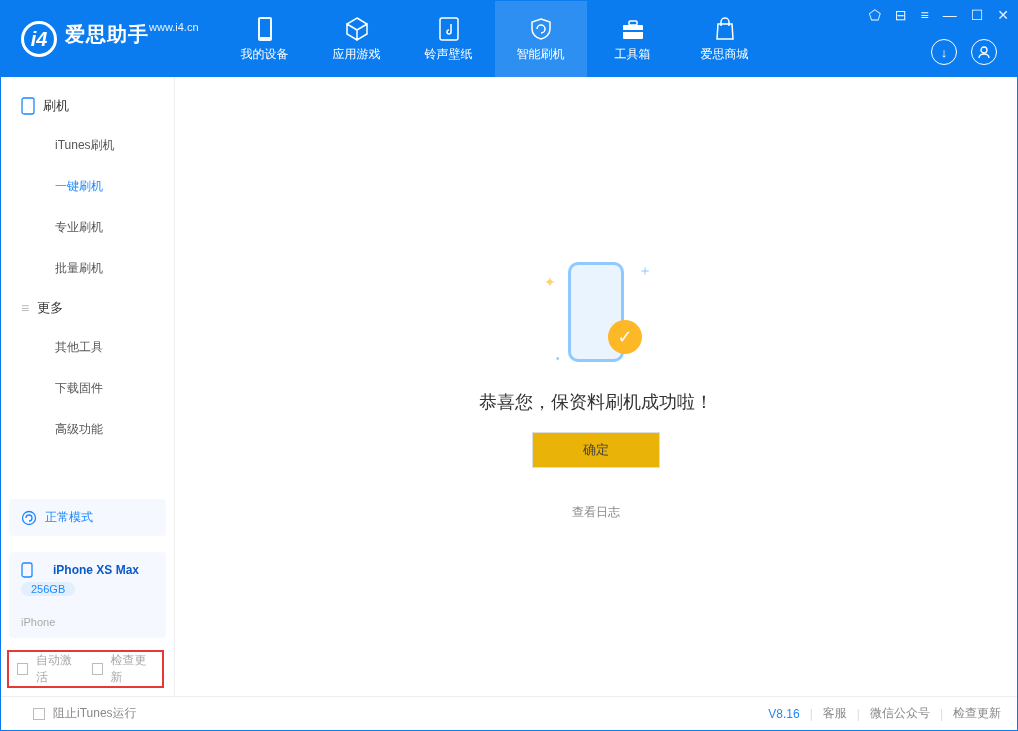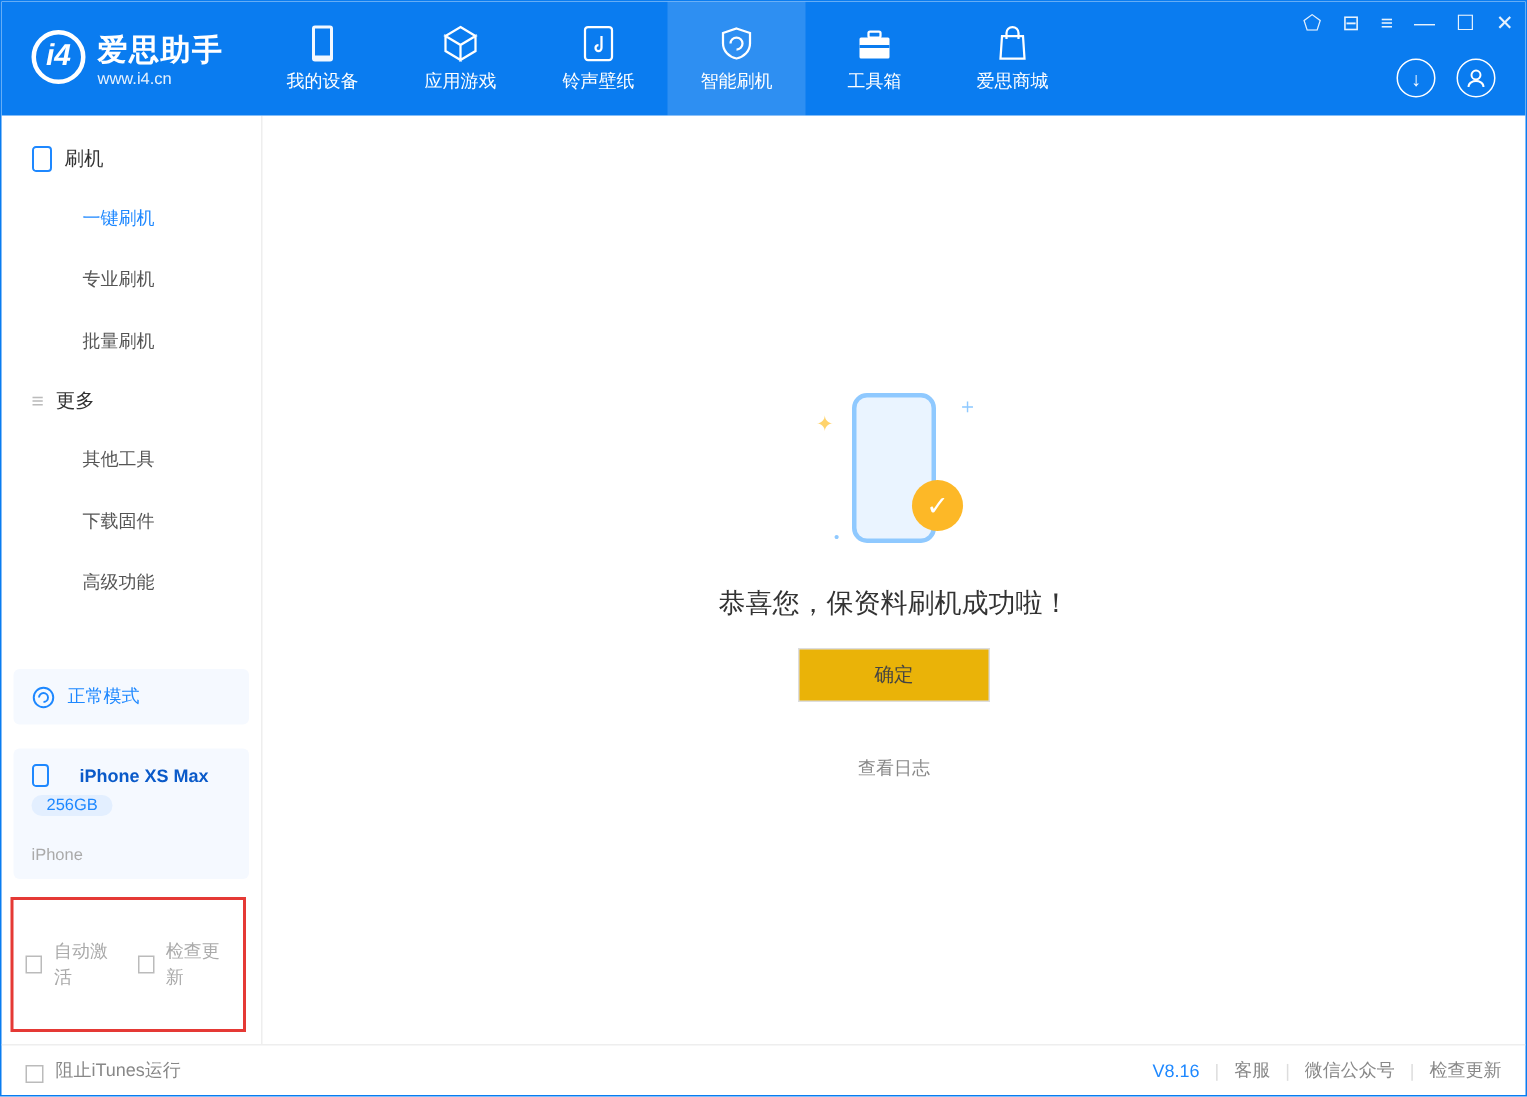--- a/index.html
+++ b/index.html
@@ -2,21 +2,21 @@
 <html><head>
 <meta charset="utf-8">
 <style>
 * { margin: 0; padding: 0; box-sizing: border-box; font-family: "Microsoft YaHei", Arial, sans-serif; }
 body { background: #fff; width: 1018px; height: 731px; border: 1px solid #0a7cf0; display: flex; flex-direction: column; }
 
 
 .header { height: 76px; background: linear-gradient(to bottom, #0a7cf0, #0a7cf0); display: flex; align-items: center; color: #fff; position: relative; }
 .logo-area { display: flex; padding: 0 20px; }
 .logo-circle { width: 36px; height: 36px; border: 3px solid #fff; border-radius: 50%; display: flex; align-items: center; justify-content: center; font-weight: bold; font-size: 20px; margin-right: 8px; font-style: italic; }
-.logo-text { display: flex; flex-direction: column; }
+.logo-text { display: flex; flex-direction: row; }
 .logo-text .title { font-size: 20px; font-weight: bold; letter-spacing: 1px; }
 .logo-text .sub { font-size: 11px; opacity: 0.9; }
 .nav-tabs { display: flex; height: 100%; }
 .nav-tab { width: 92px; display: flex; flex-direction: column; align-items: center; justify-content: center; cursor: pointer; gap: 4px; }
 .nav-tab.active { background: rgba(255,255,255,0.15); }
 .nav-tab .icon { width: 26px; height: 26px; display: flex; align-items: center; justify-content: center; }
 .nav-tab .label { font-size: 12px; }
 .sys-controls { position: absolute; right: 8px; top: 6px; display: flex; gap: 14px; font-size: 14px; }
 .sys-btn { cursor: pointer; opacity: 0.9; }
 .header-right-icons { position: absolute; right: 20px; bottom: 12px; display: flex; gap: 14px; }
@@ -27,39 +27,39 @@
 .sidebar { width: 174px; border-right: 1px solid #eee; display: flex; flex-direction: column; }
 .side-scroll { flex: 1; overflow: auto; padding-top: 10px; }
 .side-group-title { display: flex; align-items: center; gap: 8px; padding: 10px 20px 10px 20px; font-size: 13px; color: #333; }
 .side-item { padding: 12px 20px 12px 54px; font-size: 12px; color: #555; cursor: pointer; }
 .side-item.active { color: #1e88ff; }
 .device-block { background: #f5f9ff; margin: 8px; border-radius: 4px; padding: 10px 12px; font-size: 12px; color: #333; }
 .device-block.mode { display: flex; align-items: center; gap: 8px; color: #1e88ff; }
 .device-block.phone .name { font-weight: bold; color: #0a5ac9; margin-bottom: 4px; display: flex; align-items: center; gap: 20px; }
 .capacity-pill { display: inline-block; background: #e3efff; color: #1e88ff; border-radius: 10px; padding: 1px 10px; font-size: 11px; margin-bottom: 20px; }
 .device-block.phone .type { color: #aaa; font-size: 11px; }
-.opt-row { border: 2px solid #e53935; margin: 4px 10px 8px 6px; padding: 26px 8px; display: flex; gap: 6px; align-items: center; font-size: 12px; color: #aaa; }
+.opt-row { border: 2px solid #e53935; margin: 4px 10px 8px 6px; padding: 0 8px; display: flex; gap: 6px; align-items: center; font-size: 12px; color: #aaa; }
 .chk { width: 12px; height: 12px; border: 1px solid #bbb; display: inline-block; margin-right: 2px; }
 
 
 .content { flex: 1; display: flex; flex-direction: column; align-items: center; justify-content: center; gap: 18px; }
 .phone-illus { width: 120px; height: 120px; position: relative; display: flex; align-items: center; justify-content: center; }
 .phone-shape { width: 56px; height: 100px; border: 3px solid #8fc9ff; border-radius: 10px; background: #eaf4ff; position: relative; }
 .check-badge { position: absolute; right: 14px; bottom: 18px; width: 34px; height: 34px; background: #fdb827; border-radius: 50%; display: flex; align-items: center; justify-content: center; color: #fff; font-size: 18px; }
 .sparkle { position: absolute; color: #ffd36b; font-size: 14px; }
 .sp1 { left: 8px; top: 22px; }
 .sp2 { right: 4px; top: 10px; color: #8fc9ff; }
 .sp3 { left: 20px; bottom: 8px; font-size: 10px; color: #8fc9ff;}
 .success-text { font-size: 18px; color: #333; }
 .ok-btn { border: 1px solid #ddd; padding: 8px 50px; font-size: 13px; color: #444; background: #eab308; cursor: pointer; }
 .log-link { color: #888; font-size: 12px; cursor: pointer; margin-top: 18px; }
 
 
 .footer { height: 34px; border-top: 1px solid #eee; display: flex; align-items: center; padding: 0 16px; font-size: 12px; color: #888; }
-.footer .left { display: flex; align-items: flex-end; gap: 6px; }
+.footer .left { display: flex; align-items: center; gap: 6px; margin-left: 16px; }
 .footer .right { margin-left: auto; display: flex; align-items: center; gap: 10px; }
 .footer .sep { color: #ddd; }
 .footer .ver { color: #1e88ff; }
 .footer .lnk { color: #888; cursor: pointer; }
 
 svg { display: block; }
 </style>
 </head>
 <body>
 
@@ -148,20 +148,21 @@
 
 <div class="body">
   <div class="sidebar">
     <div class="side-scroll">
       <div class="side-group-title">
         <svg width="14" height="18">
             <rect x="1" y="1" width="12" height="16" rx="2" fill="none" stroke="#1e88ff" stroke-width="1.3"></rect>
           </svg>
         <span>刷机</span>
       </div>
+      <div class="side-item">iTunes刷机</div>
       <div class="side-item active">一键刷机</div>
       <div class="side-item">专业刷机</div>
       <div class="side-item">批量刷机</div>
 
       <div class="side-group-title">
         <span style="color:#bbb;font-size:14px;">≡</span>
         <span>更多</span>
       </div>
       <div class="side-item">其他工具</div>
       <div class="side-item">下载固件</div>

